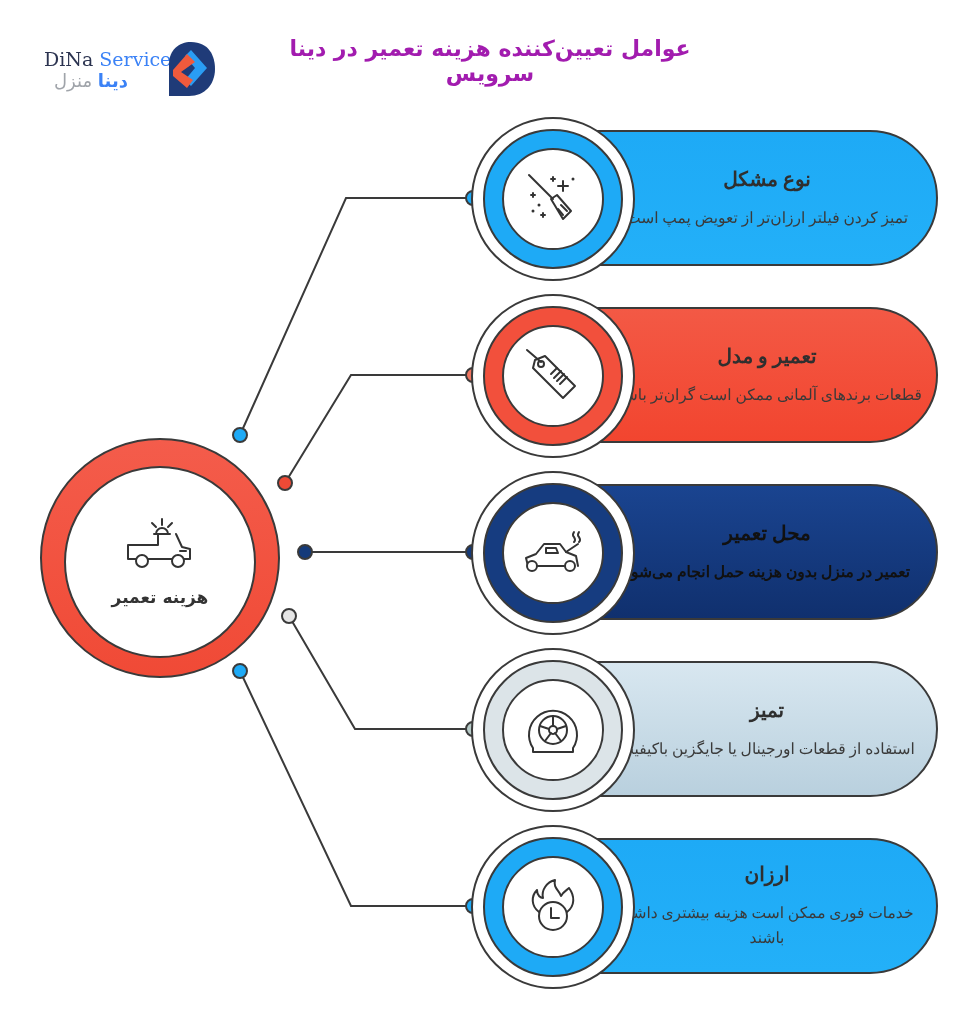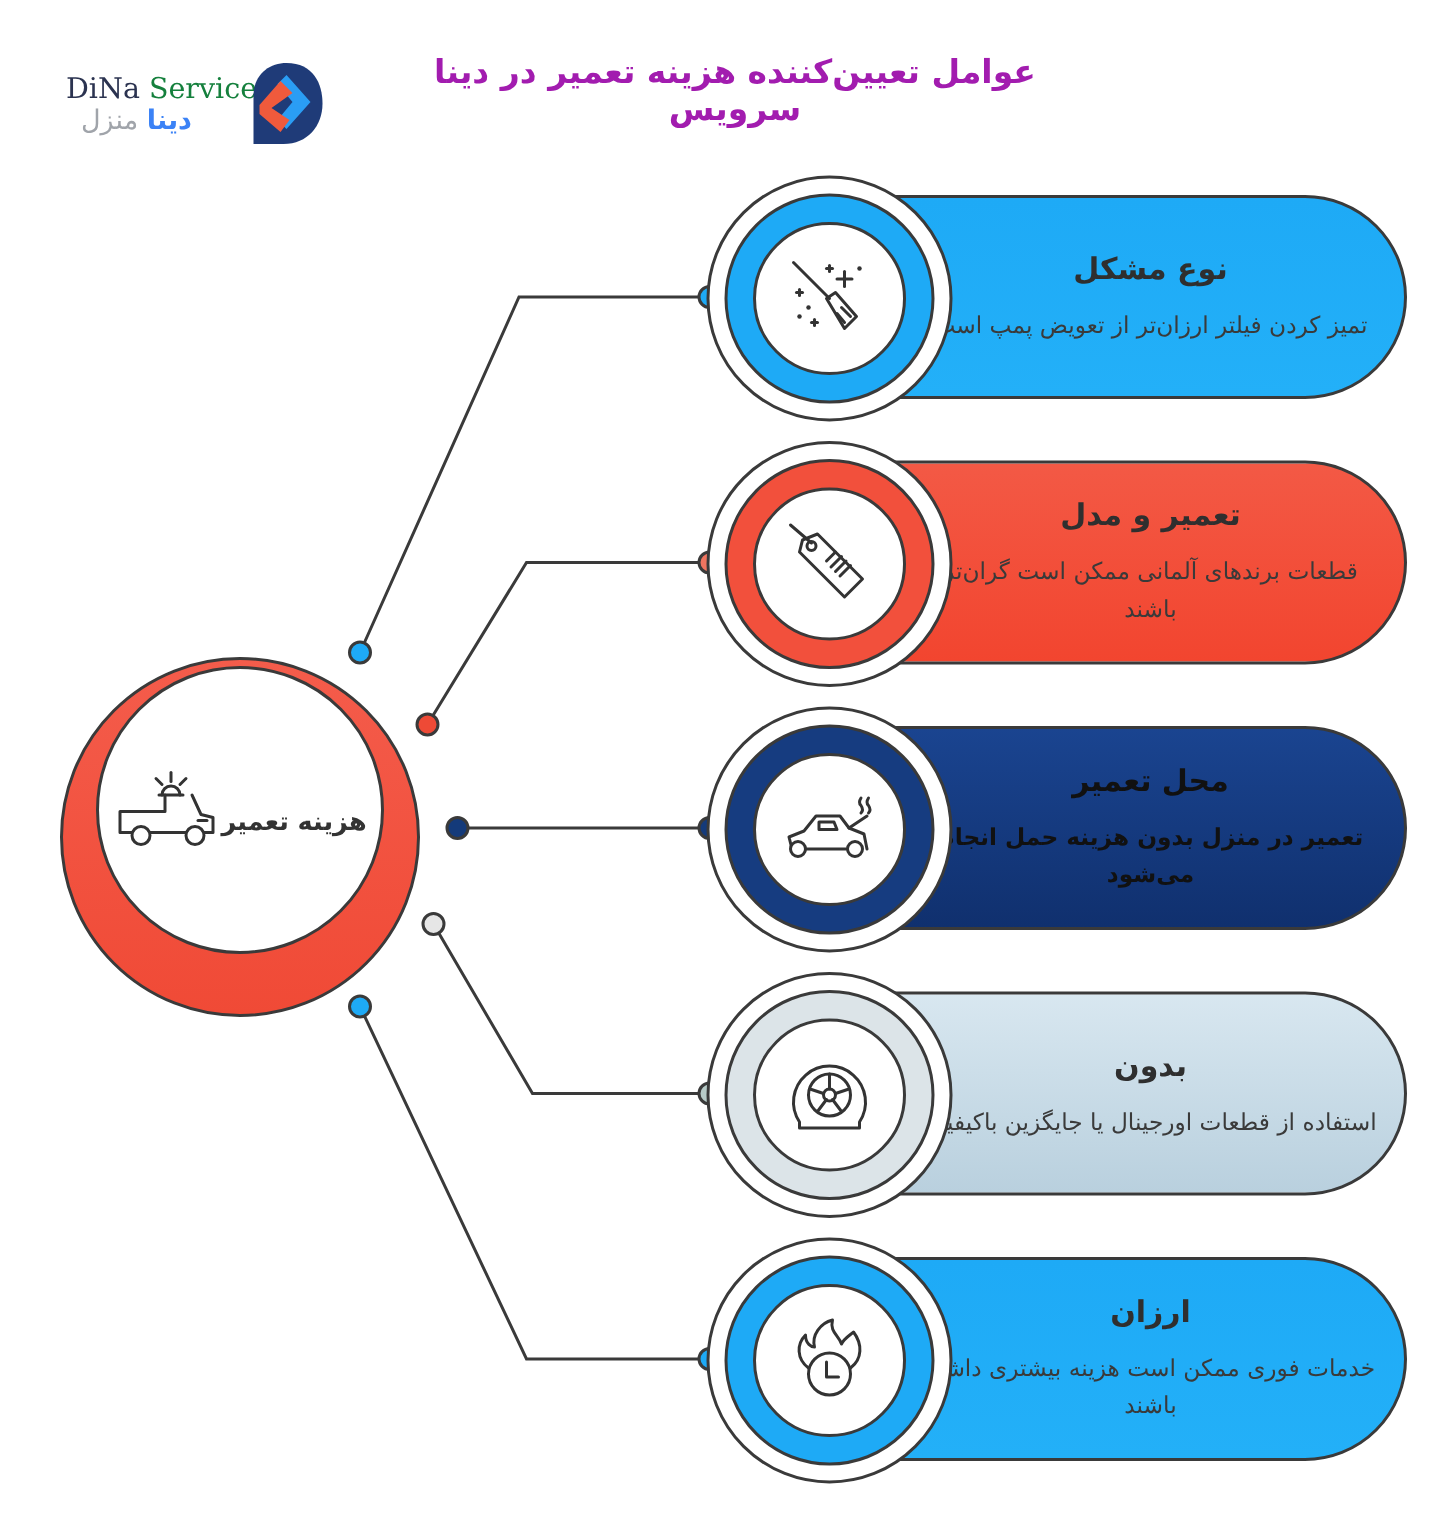--- a/index.html
+++ b/index.html
@@ -1,34 +1,34 @@
 <!DOCTYPE html>
 <html><head>
 <meta charset="utf-8">
 <style>
   html,body{margin:0;padding:0;background:#ffffff;}
   body{width:960px;height:1024px;position:relative;overflow:hidden;font-family:"DejaVu Sans","Liberation Sans",sans-serif;}
   .title{position:absolute;left:270px;top:36px;width:440px;text-align:center;direction:rtl;font-weight:bold;font-size:22px;color:#a21caf;}
   .logo{position:absolute;left:40px;top:38px;width:180px;height:62px;}
   .logo-en{position:absolute;left:4px;top:10px;font-family:"DejaVu Serif",serif;font-size:19px;color:#2b3350;white-space:nowrap;}
-  .logo-en .svc{color:#15803d;}
+  .logo-en .svc{color:#3b82f6;}
   .logo-fa{position:absolute;left:14px;top:32px;direction:rtl;font-size:18px;white-space:nowrap;}
   .logo-fa .b{color:#3b82f6;font-weight:bold;}
   .logo-fa .l{color:#a0a4aa;}
   .logo-mark{position:absolute;left:125px;top:2px;width:52px;height:58px;}
   svg.links{position:absolute;left:0;top:0;}
   .pill{position:absolute;left:560px;width:378px;height:136px;border:2px solid #3a3a3a;border-radius:0 70px 70px 0;box-sizing:border-box;}
-  .pill-text{position:absolute;left:50px;right:14px;top:0;bottom:0;display:flex;flex-direction:column;justify-content:center;align-items:center;direction:rtl;text-align:center;}
+  .pill-text{position:absolute;left:50px;right:14px;top:0;bottom:0;display:flex;flex-direction:column;justify-content:center;align-items:center;direction:rtl;text-align:center;font-family:Liberation Serif, serif;}
   .pill-title{font-weight:bold;font-size:20px;color:#2f2f2f;margin-bottom:14px;}
   .pill-desc{font-size:15.5px;line-height:25px;color:#3a3a3a;}
   .gap-ring{position:absolute;width:164px;height:164px;border-radius:50%;background:#fff;border:2px solid #3a3a3a;box-sizing:border-box;}
   .icon-ring{position:absolute;width:140px;height:140px;border-radius:50%;border:2px solid #3a3a3a;box-sizing:border-box;}
   .icon-inner{position:absolute;left:17px;top:17px;width:102px;height:102px;border-radius:50%;background:#fff;border:2px solid #3a3a3a;box-sizing:border-box;display:flex;align-items:center;justify-content:center;}
   .hub-ring{position:absolute;left:40px;top:438px;width:240px;height:240px;border-radius:50%;background:linear-gradient(180deg,#f45c4b,#f04a36);border:2px solid #3a3a3a;box-sizing:border-box;}
-  .hub-inner{position:absolute;left:22px;top:4px;width:192px;height:192px;border-radius:50%;background:#fff;border:2px solid #3a3a3a;box-sizing:border-box;display:flex;flex-direction:row;align-items:center;justify-content:center;}
+  .hub-inner{position:absolute;left:22px;top:26px;width:192px;height:192px;border-radius:50%;background:#fff;border:2px solid #3a3a3a;box-sizing:border-box;display:flex;flex-direction:column;align-items:center;justify-content:center;}
   .hub-label{direction:rtl;font-weight:bold;font-size:17px;color:#333;margin-top:16px;}
 </style>
 </head>
 <body>
 
 <div class="title">عوامل تعیین‌کننده هزینه تعمیر در دینا سرویس</div>
 
 <div class="logo">
   <div class="logo-en">
     <span>DiNa</span>
@@ -161,21 +161,21 @@
           <circle cx="48" cy="38" r="5" fill="#fff"></circle>
         <path d="M52 4 q-2 3 0 5 q2 3 0 5"></path>
           <path d="M57 4 q-2 3 0 5 q2 3 0 5"></path>
       </g>
     </svg>
   </div>
 </div>
 
 <div class="pill" style="top:661px;background:linear-gradient(180deg,#d8e7f0,#b9d0de);">
   <div class="pill-text">
-    <div class="pill-title">بدون</div>
+    <div class="pill-title">تمیز</div>
     <div class="pill-desc">استفاده از قطعات اورجینال یا جایگزین باکیفیت</div>
   </div>
 </div>
 <div class="gap-ring" style="left:471px;top:648px;"></div>
 <div class="icon-ring" style="left:483px;top:660px;background:#dce4e8;">
   <div class="icon-inner">
     <svg width="56" height="56" viewBox="0 0 56 56">
       <g stroke="#333" stroke-width="2" fill="none" stroke-linecap="round" stroke-linejoin="round">
         <path d="M8 46 A24 24 0 1 1 48 46 L48 50 L8 50 Z"></path>
         <circle cx="28" cy="28" r="14"></circle>

